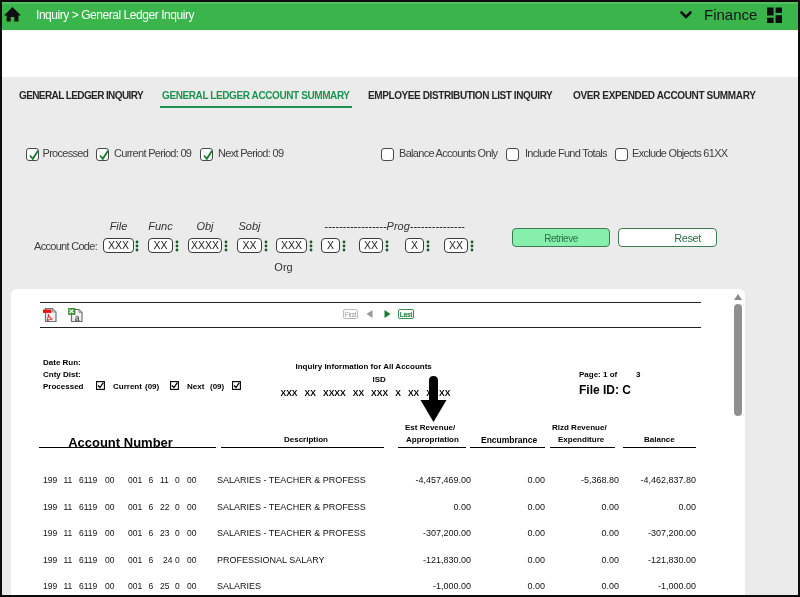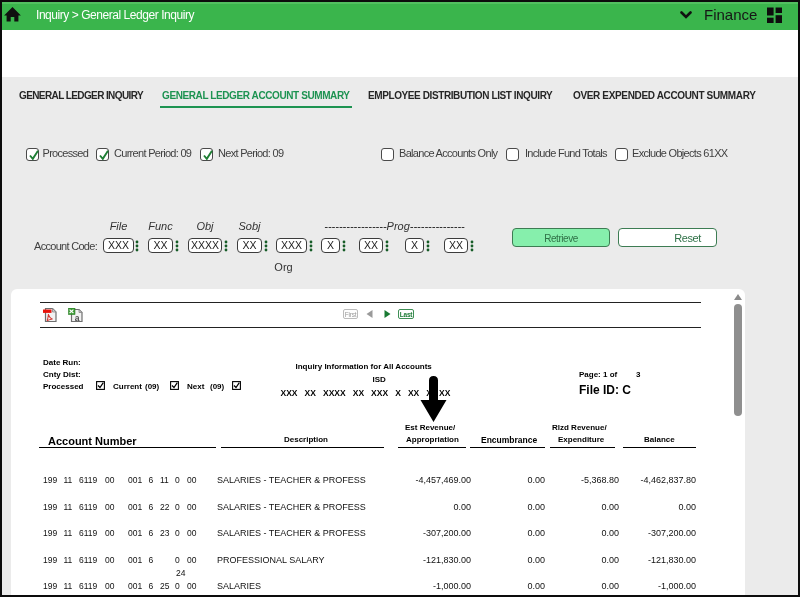--- a/index.html
+++ b/index.html
@@ -191,21 +191,21 @@
 <div class="a rpt" style="left:579px;top:369.5px;font-size:8px;font-weight:bold;color:#000;">Page: 1 of</div>
 <div class="a rpt" style="left:636px;top:369.5px;font-size:8px;font-weight:bold;color:#000;">3</div>
 <div class="a rpt" style="left:579px;top:382.5px;font-size:12px;font-weight:bold;color:#000;">File ID: C</div>
 
 <svg class="a" style="left:419px;top:376px;z-index:5" width="29" height="46" viewBox="0 0 29 46">
   <path d="M10 4.5 Q10 0 14.5 0 Q19 0 19 4.5 L19 24 L27.5 24 L14.5 46 L1.5 24 L10 24 Z" fill="#000"></path>
 </svg>
 
 <div class="a rpt" style="left:405px;top:422.5px;font-size:8px;font-weight:bold;color:#000;">Est Revenue/</div>
 <div class="a rpt" style="left:552px;top:422.5px;font-size:8px;font-weight:bold;color:#000;">Rlzd Revenue/</div>
-<div class="a rpt" style="left:48px;top:435px;width:177px;text-align:left;font-size:11px;font-weight:bold;color:#000;">Account Number</div>
+<div class="a rpt" style="left:32px;top:435px;width:177px;text-align:center;font-size:13px;font-weight:bold;color:#000;">Account Number</div>
 <div class="a rpt" style="left:226px;top:435px;width:160px;text-align:center;font-size:8px;font-weight:bold;color:#000;">Description</div>
 <div class="a rpt" style="left:406px;top:435px;font-size:8px;font-weight:bold;color:#000;">Appropriation</div>
 <div class="a rpt" style="left:481px;top:435px;font-size:8.5px;font-weight:bold;color:#000;">Encumbrance</div>
 <div class="a rpt" style="left:558px;top:435px;font-size:8px;font-weight:bold;color:#000;">Expenditure</div>
 <div class="a rpt" style="left:644px;top:435px;font-size:8px;font-weight:bold;color:#000;">Balance</div>
 
 <div class="a" style="left:39px;top:446.5px;width:177px;height:1.2px;background:#000;"></div>
 <div class="a" style="left:221px;top:446.5px;width:163px;height:1.2px;background:#000;"></div>
 <div class="a" style="left:398px;top:446.5px;width:68px;height:1.2px;background:#000;"></div>
 <div class="a" style="left:470px;top:446.5px;width:75px;height:1.2px;background:#000;"></div>
@@ -263,21 +263,21 @@
   <span class="a" style="left:590px;width:106px;text-align:right;font-size:9px;">-307,200.00</span>
 </div>
 
 <div class="a rpt" style="left:0;top:554.5px;width:800px;height:12px;font-size:8.5px;color:#111;">
   <span class="a" style="left:43px;">199</span>
     <span class="a" style="left:63.5px;">11</span>
     <span class="a" style="left:79px;">6119</span>
     <span class="a" style="left:105px;">00</span>
   <span class="a" style="left:128px;">001</span>
     <span class="a" style="left:148.5px;">6</span>
-    <span class="a" style="left:176px;margin-top:13px;">24</span>
+    <span class="a" style="left:163px;">24</span>
     <span class="a" style="left:175px;">0</span>
     <span class="a" style="left:187px;">00</span>
   <span class="a" style="left:217px;font-size:9px;">PROFESSIONAL SALARY</span>
   <span class="a" style="left:330px;width:141px;text-align:right;font-size:9px;">-121,830.00</span>
   <span class="a" style="left:480px;width:65px;text-align:right;font-size:9px;">0.00</span>
   <span class="a" style="left:540px;width:79px;text-align:right;font-size:9px;">0.00</span>
   <span class="a" style="left:590px;width:106px;text-align:right;font-size:9px;">-121,830.00</span>
 </div>
 
 <div class="a rpt" style="left:0;top:581px;width:800px;height:12px;font-size:8.5px;color:#111;">

